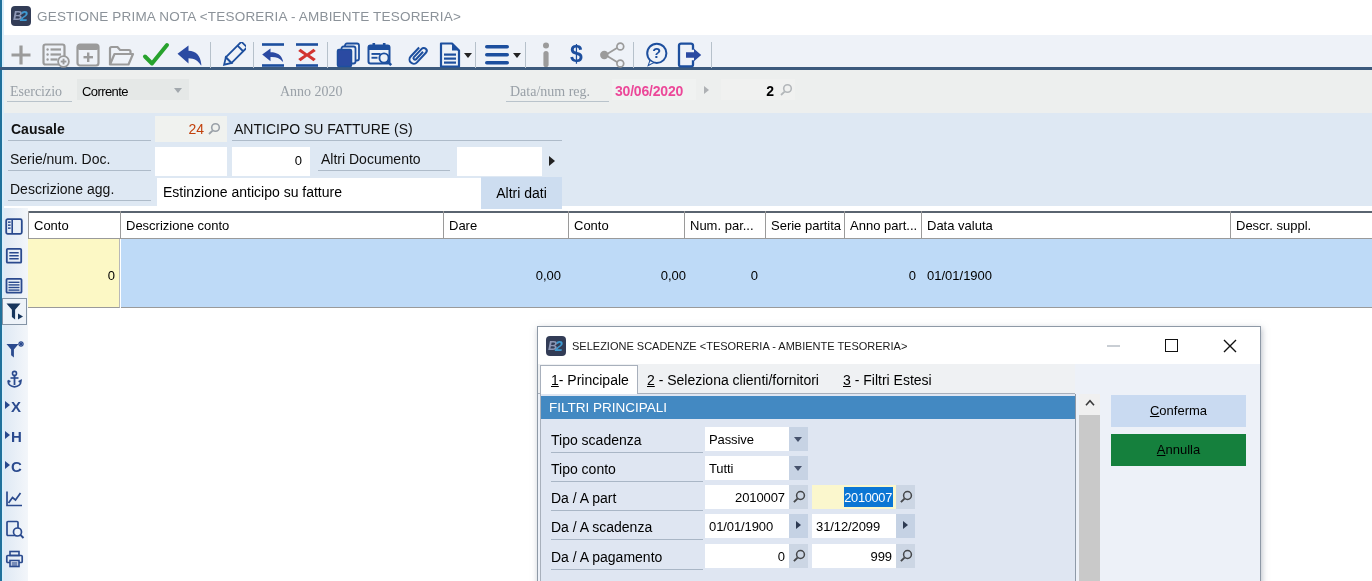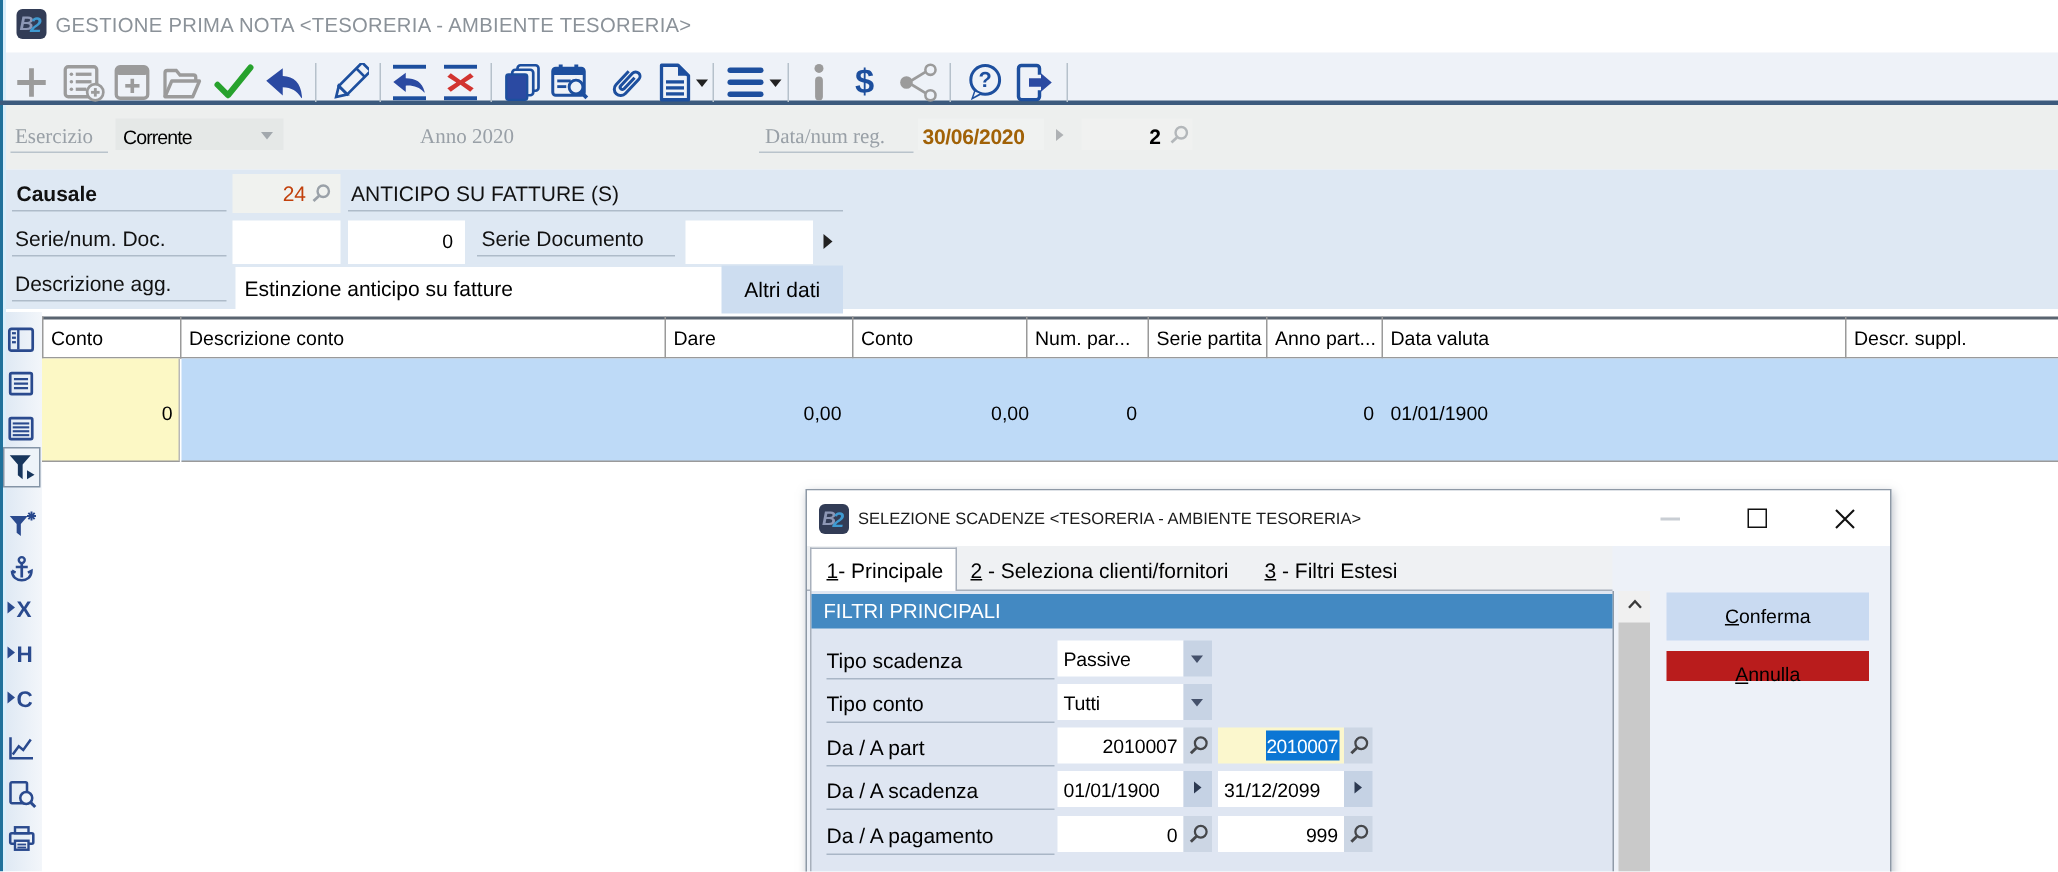--- a/index.html
+++ b/index.html
@@ -167,21 +167,21 @@
 <div class="a" style="left:4px;top:70px;width:1368px;height:43px;background:#edefee"></div>
 <div class="a glbl" style="left:10px;top:84px">Esercizio</div>
 <div class="a" style="left:7px;top:101px;width:65px;height:1px;background:#b9c3cb"></div>
 <div class="a" style="left:77px;top:79px;width:112px;height:21px;background:#e5e8e7"></div>
 <div class="a" style="left:82px;top:84px;color:#000;font-size:13px;letter-spacing:-0.6px">Corrente</div>
 <div class="a" style="left:174px;top:88px;width:0;height:0;border-left:4.5px solid transparent;border-right:4.5px solid transparent;border-top:5px solid #a2a8ad"></div>
 <div class="a glbl" style="left:280px;top:84px">Anno 2020</div>
 <div class="a glbl" style="left:510px;top:84px">Data/num reg.</div>
 <div class="a" style="left:506px;top:101px;width:103px;height:1px;background:#b9c3cb"></div>
 <div class="a" style="left:612px;top:79px;width:84px;height:21px;background:#f0f2f1"></div>
-<div class="a lbl" style="left:615px;top:83px;color:#a16207;font-weight:bold;letter-spacing:-0.2px">30/06/2020</div>
+<div class="a lbl" style="left:615px;top:83px;color:#ec4899;font-weight:bold;letter-spacing:-0.2px">30/06/2020</div>
 <div class="a" style="left:704px;top:86px;width:0;height:0;border-top:4.5px solid transparent;border-bottom:4.5px solid transparent;border-left:5.5px solid #aeb1b4"></div>
 <div class="a" style="left:721px;top:79px;width:74px;height:21px;background:#f0f1f0"></div>
 <div class="a lbl" style="left:754px;top:83px;width:20px;text-align:right;color:#000;font-weight:bold">2</div>
 <svg class="a" style="left:779px;top:83px" width="14" height="14" viewBox="0 0 14 14">
     <circle cx="8.5" cy="5.5" r="3.8" fill="none" stroke="#b3b7ba" stroke-width="1.6"></circle>
     <line x1="5.6" y1="8.6" x2="2" y2="12" stroke="#b3b7ba" stroke-width="1.8"></line>
   </svg>
 
 <div class="a" style="left:4px;top:113px;width:1368px;height:93px;background:#dee8f3"></div>
 <div class="a lbl" style="left:11px;top:121px;font-weight:bold">Causale</div>
@@ -192,21 +192,21 @@
     <circle cx="8.5" cy="5.5" r="3.8" fill="none" stroke="#9aa1a8" stroke-width="1.6"></circle>
     <line x1="5.6" y1="8.6" x2="2" y2="12" stroke="#9aa1a8" stroke-width="1.8"></line>
   </svg>
 <div class="a lbl" style="left:234px;top:121px">ANTICIPO SU FATTURE (S)</div>
 <div class="a" style="left:232px;top:140px;width:330px;height:1px;background:#aebbc9"></div>
 
 <div class="a lbl" style="left:10px;top:151px">Serie/num. Doc.</div>
 <div class="a" style="left:8px;top:170px;width:143px;height:1px;background:#aebbc9"></div>
 <div class="a fld" style="left:155px;top:147px;width:72px;height:29px"></div>
 <div class="a fld" style="left:232px;top:147px;width:78px;height:29px;text-align:right;padding:6px 8px 0 0;font-size:13px">0</div>
-<div class="a lbl" style="left:321px;top:151px">Serie Documento</div>
+<div class="a lbl" style="left:321px;top:151px">Altri Documento</div>
 <div class="a" style="left:318px;top:170px;width:132px;height:1px;background:#aebbc9"></div>
 <div class="a fld" style="left:457px;top:147px;width:85px;height:29px"></div>
 <div class="a" style="left:542px;top:147px;width:20px;height:29px"></div>
 <div class="a" style="left:549px;top:156px;width:0;height:0;border-top:5px solid transparent;border-bottom:5px solid transparent;border-left:6px solid #222"></div>
 
 <div class="a lbl" style="left:10px;top:181px">Descrizione agg.</div>
 <div class="a" style="left:8px;top:200px;width:143px;height:1px;background:#aebbc9"></div>
 <div class="a fld" style="left:157px;top:178px;width:360px;height:29px;padding:6px 0 0 6px;font-size:14px">Estinzione anticipo su fatture</div>
 <div class="a" style="left:481px;top:177px;width:81px;height:32px;background:#cdddf0;text-align:center;font-size:14px;color:#000;padding-top:8px">Altri dati</div>
 
@@ -399,13 +399,13 @@
   </svg>
 
 <div class="a" style="left:1079px;top:394px;width:21px;height:187px;background:#f1f1f1"></div>
 <div class="a" style="left:1079px;top:394px;width:21px;height:21px;background:#f0f0f0"></div>
 <svg class="a" style="left:1085px;top:399px" width="10" height="8" viewBox="0 0 10 8">
     <path d="M1 6.2 L5 1.8 L9 6.2" fill="none" stroke="#3a3a3a" stroke-width="1.6"></path>
   </svg>
 <div class="a" style="left:1079px;top:415px;width:21px;height:166px;background:#c9c9c9"></div>
 
 <div class="a" style="left:1111px;top:395px;width:135px;height:32px;background:#c9daf1;text-align:center;font-size:13px;color:#000;padding-top:8px"><u>C</u>onferma</div>
-<div class="a" style="left:1111px;top:434px;width:135px;height:20px;background:#b91c1c;text-align:center;font-size:13px;color:#000;padding-top:8px"><u>A</u>nnulla</div>
+<div class="a" style="left:1111px;top:434px;width:135px;height:32px;background:#15803d;text-align:center;font-size:13px;color:#000;padding-top:8px"><u>A</u>nnulla</div>
 
 </body></html>

